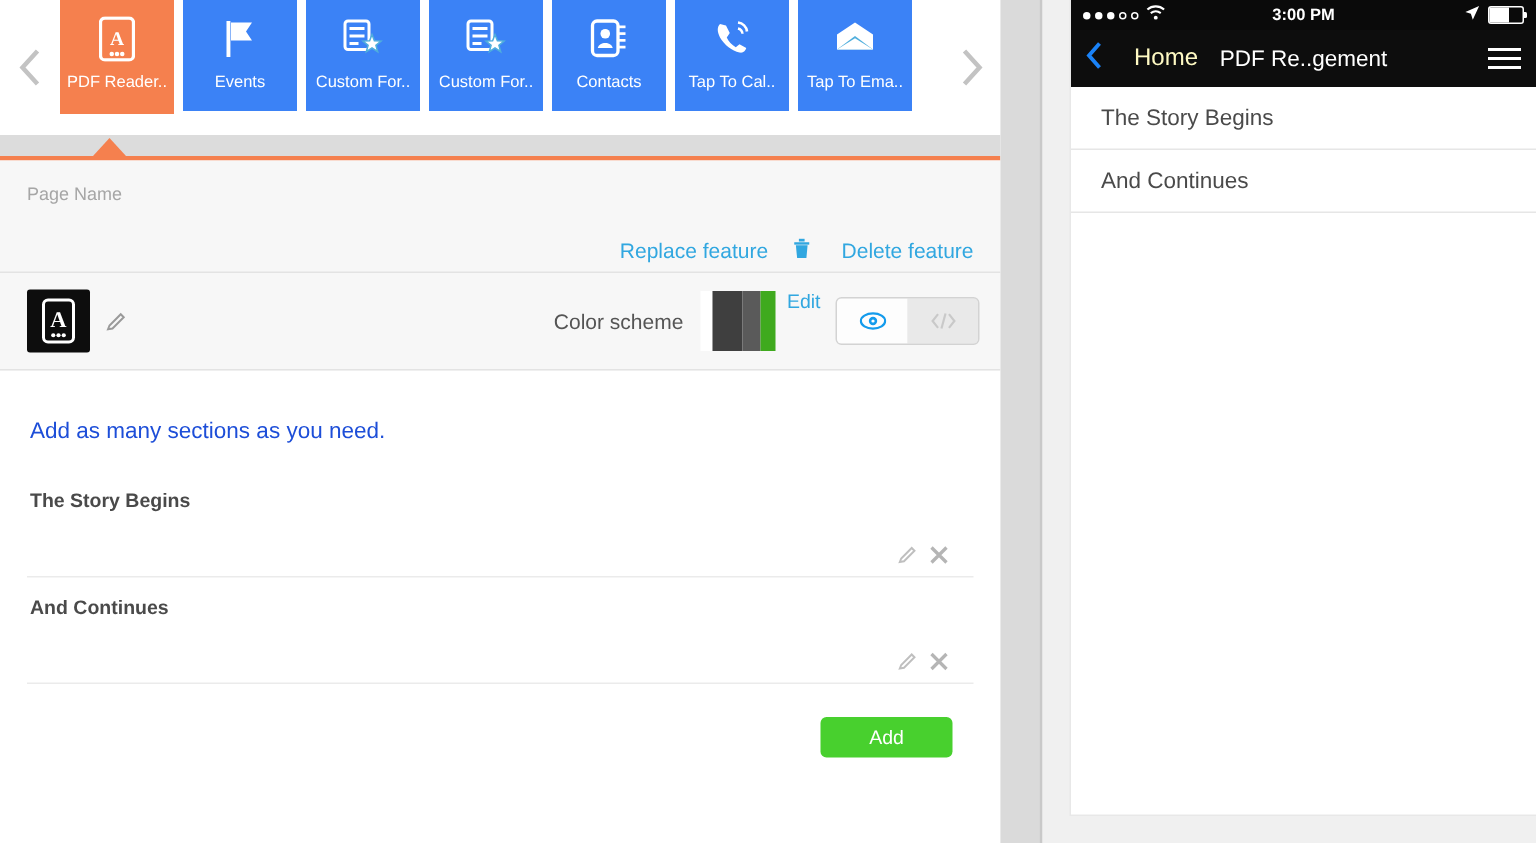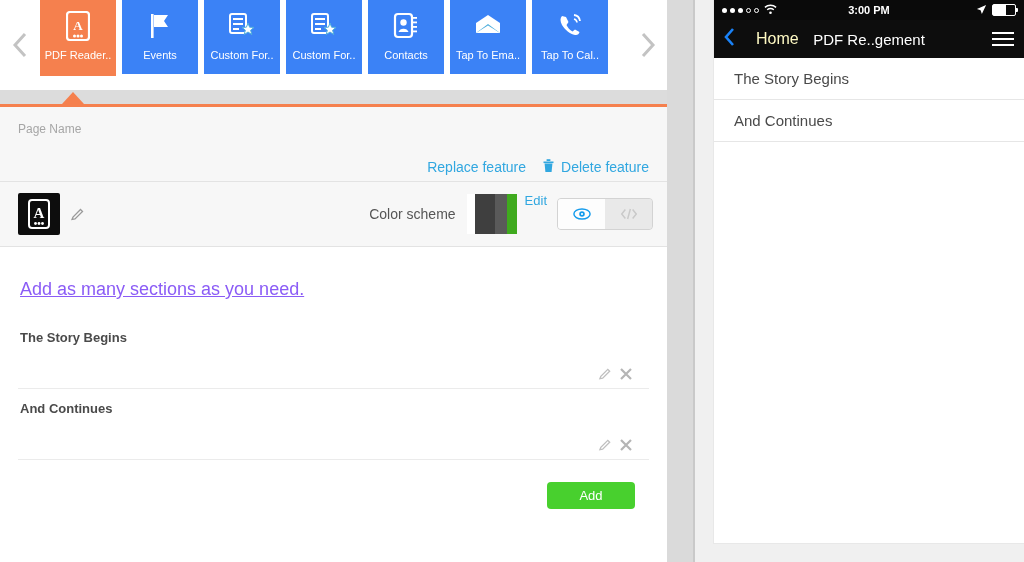--- a/index.html
+++ b/index.html
@@ -64,21 +64,21 @@
   .pencil{
     margin-left:8px;color:#9a9a9a;display:inline-flex;align-items:center;cursor:pointer;
   }
   .subtitle{font-size:12px;color:#a6a6a6;margin-top:3px;}
   .title-actions{
     position:absolute;right:18px;top:27px;display:flex;align-items:center;gap:16px;
     font-size:14px;
     margin-top:24px;
   }
   .link{color:#31A7E0;cursor:pointer;}
-  .trash-link{display:flex;align-items:center;gap:6px;}
+  .trash-link{display:flex;align-items:center;gap:20px;}
 
   
   .schemerow{
     background:#f7f7f7;height:64px;display:flex;align-items:center;
     padding:0 18px;border-bottom:1px solid #e3e3e3;position:relative;
   }
   .feature-icon{
     width:42px;height:42px;background:#0d0d0d;border-radius:2px;
     display:flex;align-items:center;justify-content:center;
   }
@@ -99,21 +99,21 @@
     background:#eaeaea;
   }
   .toggle .seg{
     width:47px;height:30px;display:flex;align-items:center;justify-content:center;cursor:pointer;
   }
   .toggle .seg.on{background:#fdfdfd;}
   .toggle .seg.off{background:#e9e9e9;color:#c4c4c4;}
 
   
   .body{padding:0 18px;background:#fff;}
-  .hint{font-size:18px;color:#8b5cf6;padding:32px 0 18px 2px;text-decoration:underline;}
+  .hint{font-size:15px;color:#1d4ed8;padding:32px 0 18px 2px;}
   .section-head{
     background:#e8e8e8;border:1px solid #dcdcdc;border-radius:2px;
     height:32px;display:flex;align-items:center;justify-content:center;
     font-size:13px;font-weight:bold;color:#5a5a5a;
   }
   .row{
     border-bottom:1px solid #ebebeb;padding:12px 0 8px 2px;position:relative;min-height:50px;
   }
   .row-title{font-size:13px;font-weight:bold;color:#4a4a4a;}
   .row-actions{
@@ -241,38 +241,38 @@
                 <rect x="19" y="10.5" width="5" height="1.8" fill="#fff"></rect>
               <rect x="19" y="15" width="5" height="1.8" fill="#fff"></rect>
                 <rect x="19" y="19.5" width="5" height="1.8" fill="#fff"></rect>
             </svg>
           </span>
           <span class="tlabel">Contacts</span>
         </div>
 
         <div class="tab">
           <span class="ticon">
+            <svg width="28" height="30" viewBox="0 0 28 30">
+              <path d="M6 5 C4 7 4 10 6 14 C9 19 14 23 19 24 C21.5 24.5 23 23 23.5 21 L19 18.5 L16.5 20.5 C14 19 11.5 16.5 10.5 14 L12.5 11 L10 6 Z" fill="#fff"></path>
+              <path d="M18 4 A7 7 0 0 1 24 10" fill="none" stroke="#fff" stroke-width="1.8"></path>
+              <path d="M18 8 A4 4 0 0 1 21 11.5" fill="none" stroke="#fff" stroke-width="1.6"></path>
+            </svg>
+          </span>
+          <span class="tlabel">Tap To Cal..</span>
+        </div>
+
+        <div class="tab">
+          <span class="ticon">
             <svg width="30" height="30" viewBox="0 0 30 30">
               <path d="M3 22 L3 12 L15 4 L27 12 L27 22 Z" fill="#fff"></path>
               <path d="M3 22 L15 13 L27 22 Z" fill="#4FAEDC"></path>
               <path d="M3 22 L15 14.5 L27 22 Z" fill="#fff"></path>
             </svg>
           </span>
           <span class="tlabel">Tap To Ema..</span>
-        </div>
-
-        <div class="tab">
-          <span class="ticon">
-            <svg width="28" height="30" viewBox="0 0 28 30">
-              <path d="M6 5 C4 7 4 10 6 14 C9 19 14 23 19 24 C21.5 24.5 23 23 23.5 21 L19 18.5 L16.5 20.5 C14 19 11.5 16.5 10.5 14 L12.5 11 L10 6 Z" fill="#fff"></path>
-              <path d="M18 4 A7 7 0 0 1 24 10" fill="none" stroke="#fff" stroke-width="1.8"></path>
-              <path d="M18 8 A4 4 0 0 1 21 11.5" fill="none" stroke="#fff" stroke-width="1.6"></path>
-            </svg>
-          </span>
-          <span class="tlabel">Tap To Cal..</span>
         </div>
 
       </div>
       <div class="arrow">
         <svg width="18" height="30" viewBox="0 0 18 30">
             <polyline points="5,4 15,15 5,26" fill="none" stroke="#c3c3c3" stroke-width="3"></polyline>
           </svg>
       </div>
     </div>
 

